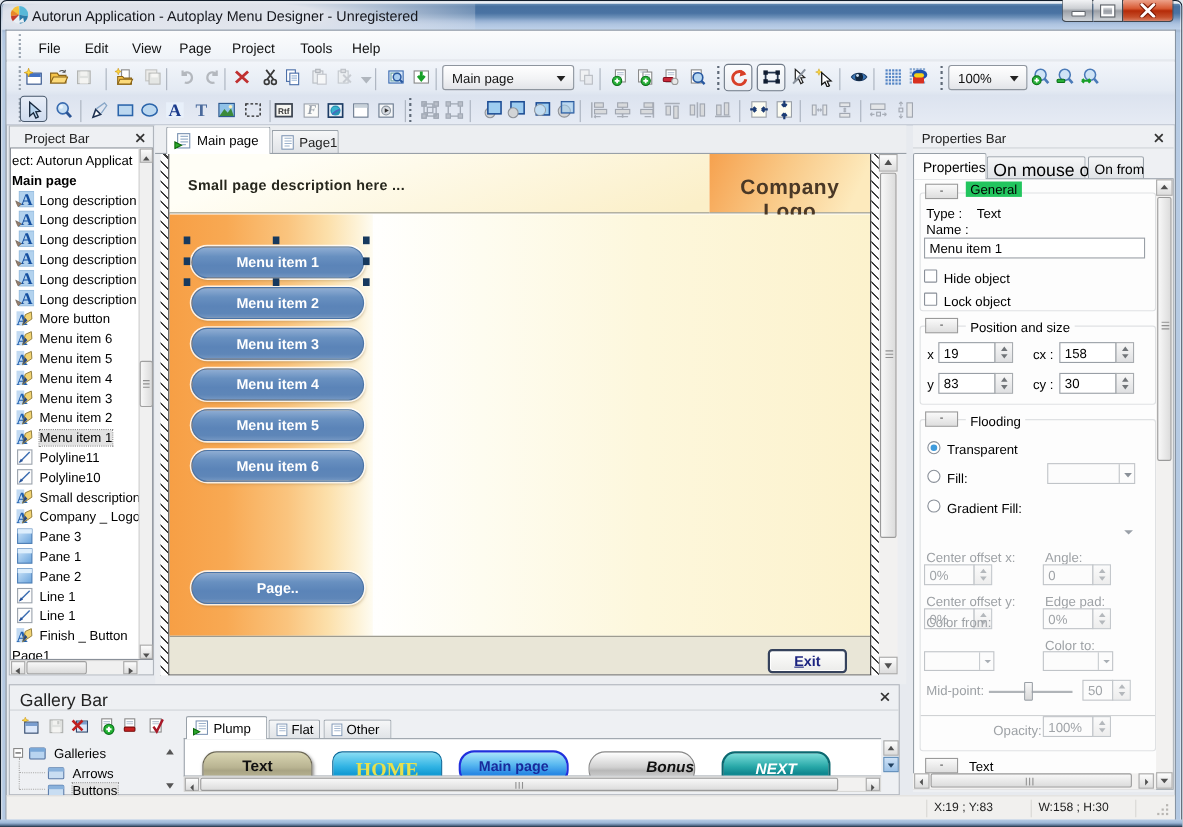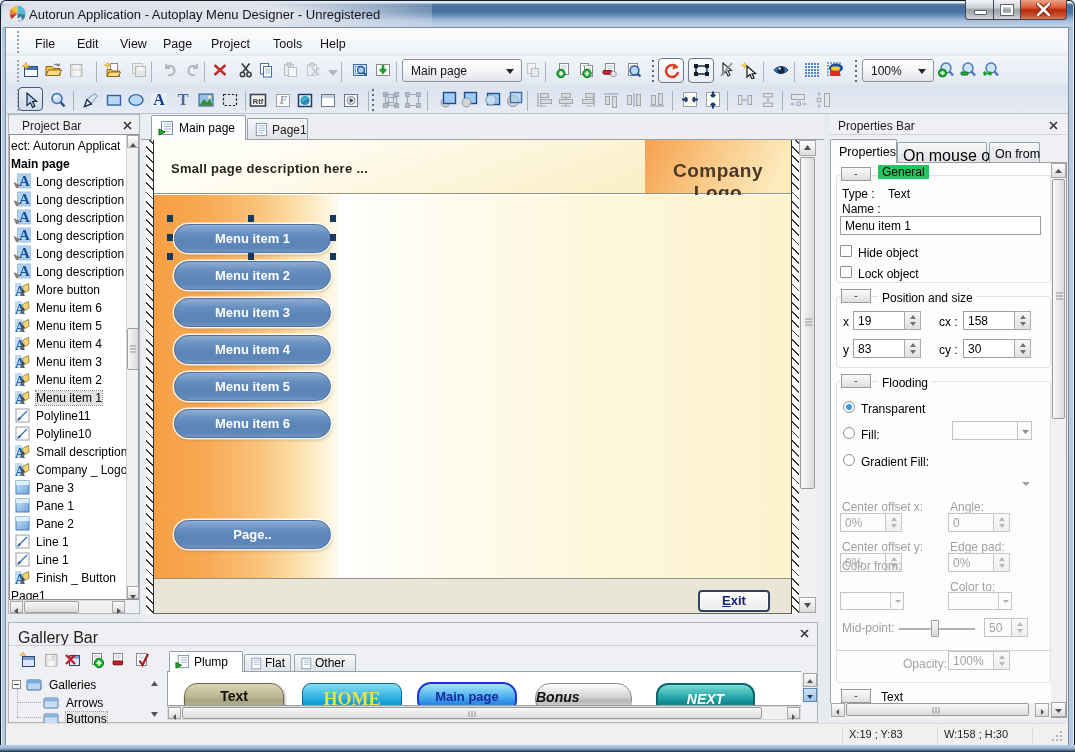--- a/index.html
+++ b/index.html
@@ -1001,21 +1001,21 @@
         <rect x="3.5" y="1.5" width="11" height="13" fill="#fff" stroke="#7a92b2"></rect>
         <path d="M6 4 h7 M6 6.5 h7 M6 9 h7" stroke="#9cb2cc"></path>
       </svg>
    <span class="abs" style="left:20px;top:1px;font-size:12px">Other</span>
     </div>
 
  <div class="abs" style="left:158px;top:48px;width:634px;height:35px;background:#fff;border:1px solid #98a0a8;border-right:none;overflow:hidden">
    <div class="abs" style="left:16px;top:11px;width:100px;height:32px;border-radius:13px 13px 10px 10px;background:linear-gradient(180deg,#d9d5b2,#b9b492 45%,#a9a484 55%,#c9c4a2);border:1px solid #6a6654;box-shadow:1px 2px 3px #999;text-align:center;font-size:14px;font-weight:bold;color:#111;line-height:24px">Text</div>
    <div class="abs" style="left:134px;top:11px;width:100px;height:34px;border-radius:9px;background:linear-gradient(180deg,#8adef4 0%,#32b4e4 40%,#149cd4 60%,#20a8dc 100%);border:1px solid #0c6898;text-align:center;font-family:'Liberation Serif',serif;font-size:18px;font-weight:bold;color:#e8e04c;line-height:30px">HOME</div>
    <div class="abs" style="left:249px;top:10px;width:100px;height:32px;border-radius:14px;background:linear-gradient(180deg,#a8e4fa 0%,#58b8f0 40%,#2888e4 70%,#3a98ec 100%);border:2px solid #2030dc;text-align:center;font-size:13px;font-weight:bold;color:#182a9c;line-height:26px">Main page</div>
-   <div class="abs" style="left:367px;top:11px;width:97px;height:32px;border-radius:15px;background:linear-gradient(180deg,#ffffff,#d0d0d0 45%,#b8b8b8 55%,#e8e8e8);border:1px solid #888;text-align:left;font-size:14px;font-weight:bold;font-style:italic;color:#111;line-height:26px">Bonus</div>
+   <div class="abs" style="left:367px;top:11px;width:97px;height:32px;border-radius:15px;background:linear-gradient(180deg,#ffffff,#d0d0d0 45%,#b8b8b8 55%,#e8e8e8);border:1px solid #888;text-align:right;font-size:14px;font-weight:bold;font-style:italic;color:#111;line-height:26px">Bonus</div>
    <div class="abs" style="left:488px;top:11px;width:99px;height:34px;border-radius:12px;background:linear-gradient(180deg,#7adcd8 0%,#28a8a8 40%,#108890 60%,#20a0a0 100%);border:2px solid #0c6870;text-align:center;font-size:14px;font-weight:bold;font-style:italic;color:#fff;line-height:28px">NEXT</div>
  </div>
 
  <div class="abs" style="left:158px;top:83px;width:634px;height:14px;background:#f2f1f0;border:1px solid #d8d8d6">
    <div class="sbx abs" style="left:0;top:0;width:13px;height:12px"><svg width="11" height="10" viewBox="0 0 11 10">
           <path d="M7 2 L4 5 L7 8 Z" fill="#505050"></path>
         </svg></div>
    <div class="abs" style="left:14px;top:0;width:580px;height:12px;background:linear-gradient(180deg,#f8f8f8,#dcdcdc);border:1px solid #9a9a9a;border-radius:2px">
      <svg class="abs" style="left:285px;top:2px" width="12" height="9" viewBox="0 0 12 9">
           <path d="M1 1 v6 M4 1 v6 M7 1 v6" stroke="#909090"></path>

